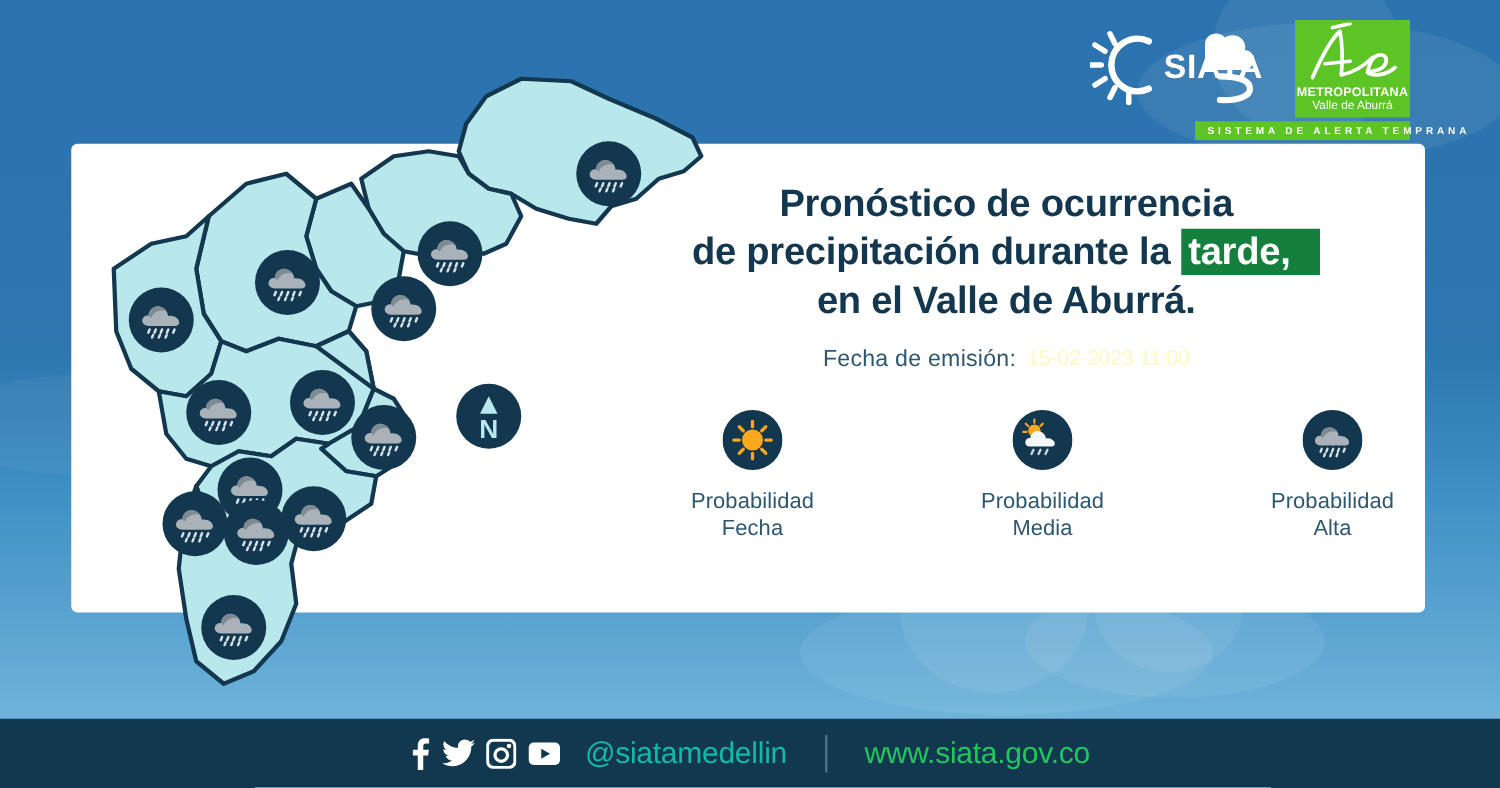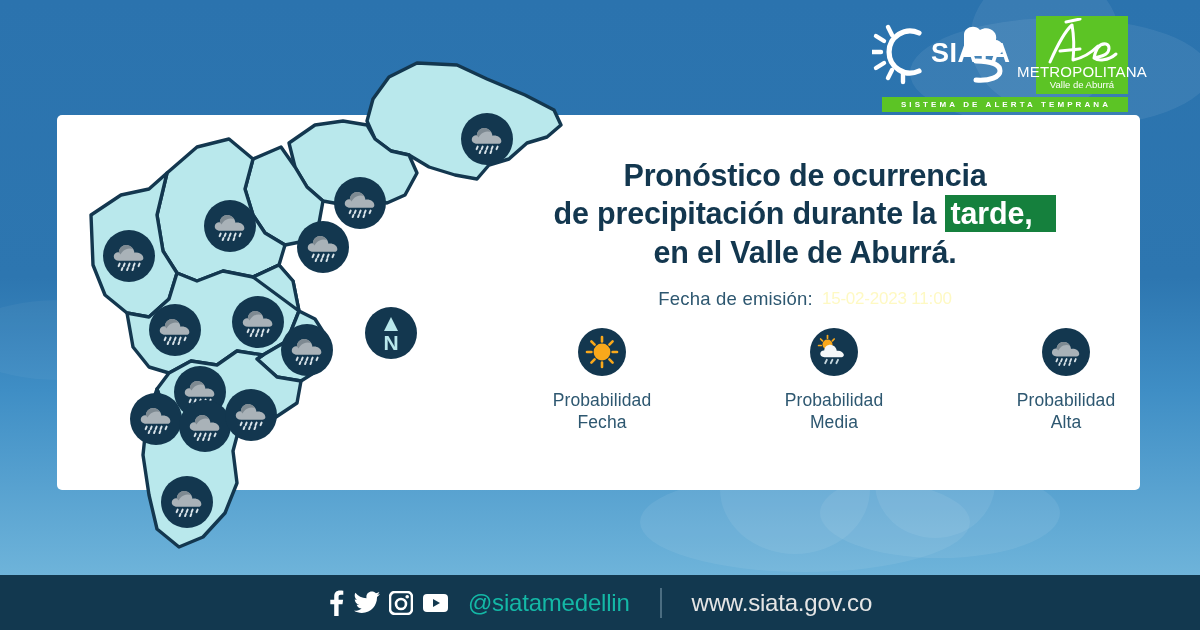--- a/index.html
+++ b/index.html
@@ -53,29 +53,29 @@
   #area-logo {
     width:92px; height:78px; background:#5cc425;
     display:flex; flex-direction:column; align-items:center;
     justify-content:flex-end; padding-bottom:3px;
     position:relative;
   }
   #area-script {
     position:absolute; top:2px; left:0; right:0; height:50px;
   }
   #area-metro {
-    font-size:15px; font-weight:normal; color:#fff; letter-spacing:.2px;
+    font-size:10px; font-weight:bold; color:#fff; letter-spacing:.2px;
     line-height:1.05;
   }
   #area-valle { font-size:9.5px; color:#fff; line-height:1.15; }
   #siata-tagline {
     margin-top:3px; background:#5cc425; color:#fff;
     font-size:8px; font-weight:bold; letter-spacing:3.1px;
     padding:3px 8px 3px 10px; white-space:nowrap;
-    width:246px; text-align:center;
+    width:172px; text-align:center;
   }
 
   
   #main-card {
     position:absolute; left:57px; top:115px;
     width:1083px; height:375px;
     background:#ffffff; border-radius:5px;
     z-index:3;
   }
 
@@ -83,21 +83,21 @@
   #map-area {
     position:absolute; left:57px; top:55px;
     width:520px; height:520px; z-index:4;
   }
   #map-area svg { display:block; overflow:visible; }
 
   .wicon { position:absolute; }
 
   
   #text-panel {
-    position:absolute; left:470px; top:156px; width:670px;
+    position:absolute; left:470px; top:144px; width:670px;
     z-index:5; text-align:center; color:#13374f;
   }
   #headline {
     font-size:30.5px; font-weight:bold; line-height:1.26;
     letter-spacing:-.2px;
   }
   #headline .hl {
     background:#15803d; color:#ffffff;
     padding:1px 24px 2px 6px;
   }
@@ -129,21 +129,21 @@
     display:flex; align-items:center; justify-content:center;
   }
   #footer-inner { display:flex; align-items:center; }
   #social-icons { display:flex; align-items:center; gap:9px; }
   #social-handle {
     color:#14b8a6; font-size:24px; margin-left:19px; letter-spacing:-.2px;
   }
   #footer-divider {
     width:2px; height:30px; background:#4b6d81; margin:0 30px;
   }
-  #footer-url { color:#e5e5e5; font-size:24px; letter-spacing:-.2px; }
+  #footer-url { color:#22c55e; font-size:24px; letter-spacing:-.2px; }
 </style>
 </head>
 <body>
 
 <div id="bg-sky">
   <div class="bg-cloud c1"></div>
   <div class="bg-cloud c2"></div>
   <div class="bg-cloud c3"></div>
   <div class="bg-cloud c4"></div>
 </div>

